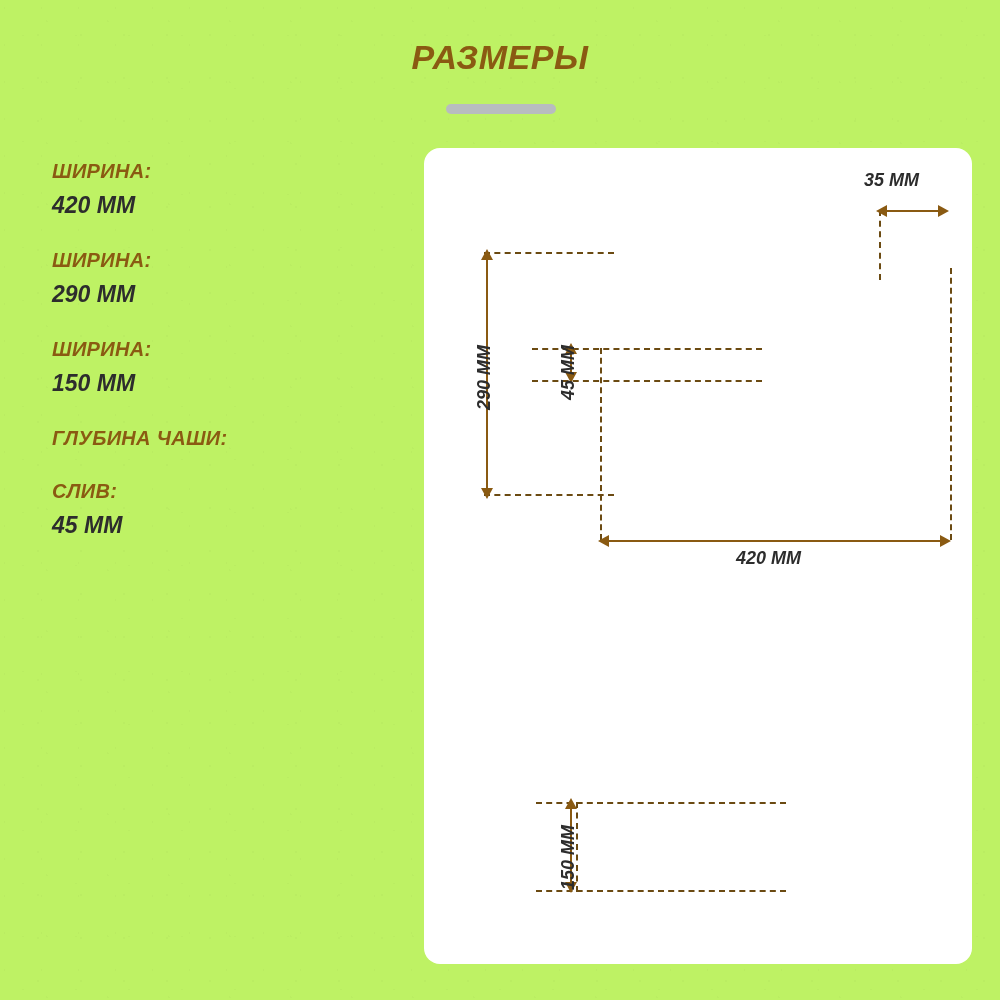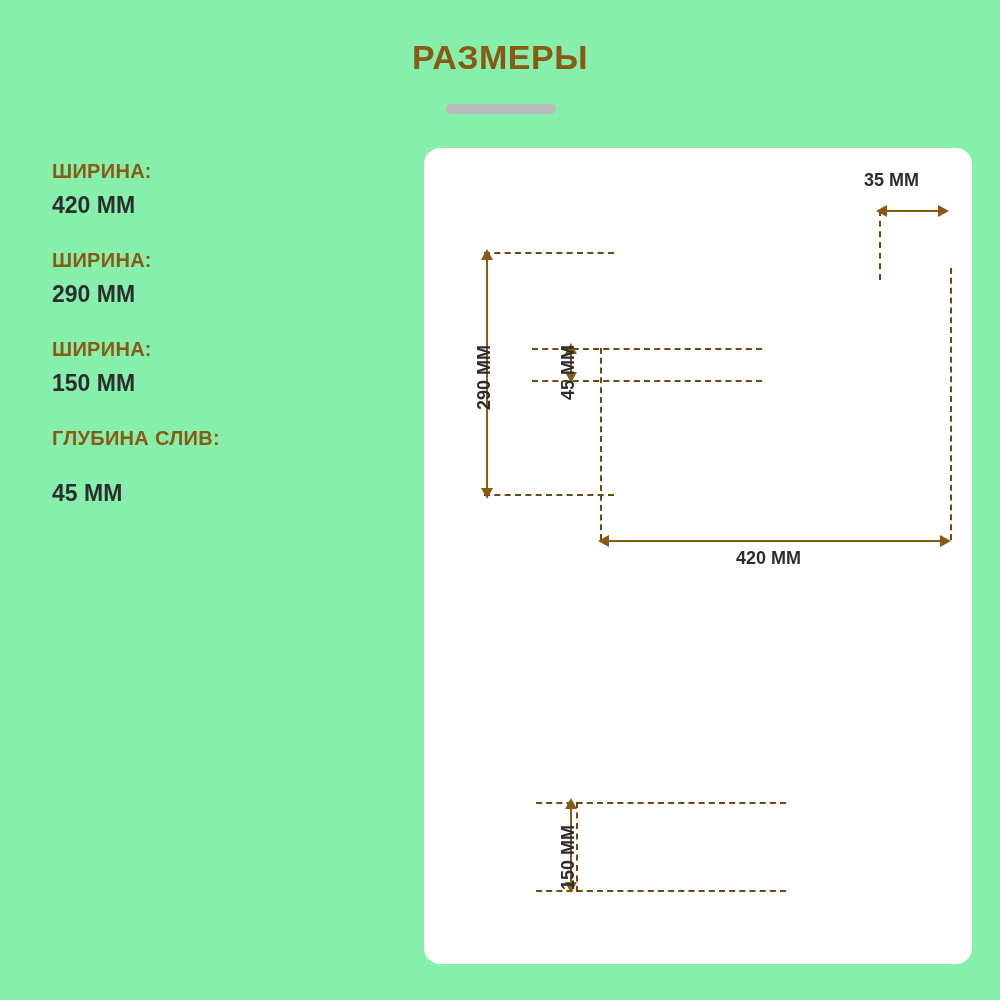--- a/index.html
+++ b/index.html
@@ -10,21 +10,22 @@
     width: 1000px;
     height: 1000px;
     background: #efefe9;
     font-family: "Liberation Sans", sans-serif;
     position: relative;
     overflow: hidden;
   }
   .page {
     position: absolute;
     inset: 0;
-    background: #86efac;
+    background: #bef264;
+    font-style: italic;
   }
   
   .page::before {
     content: "";
     position: absolute;
     inset: 0;
     background-image:
       radial-gradient(circle at 12% 22%, rgba(0,0,0,0.022) 0 1px, transparent 1px),
       radial-gradient(circle at 43% 67%, rgba(0,0,0,0.02) 0 1px, transparent 1px),
       radial-gradient(circle at 77% 35%, rgba(0,0,0,0.02) 0 1px, transparent 1px),
@@ -163,23 +164,24 @@
     </div>
     <div class="spec">
       <div class="spec-label">ШИРИНА:</div>
       <div class="spec-value">290 ММ</div>
     </div>
     <div class="spec">
       <div class="spec-label">ШИРИНА:</div>
       <div class="spec-value">150 ММ</div>
     </div>
     <div class="spec">
-      <div class="spec-label">ГЛУБИНА СЛИВ:</div>
-    </div>
-    <div class="spec">
+      <div class="spec-label">ГЛУБИНА ЧАШИ:</div>
+    </div>
+    <div class="spec">
+      <div class="spec-label">СЛИВ:</div>
       <div class="spec-value">45 ММ</div>
     </div>
   </div>
 
   <div class="card-tab"></div>
 
   <div class="card">
 
     <div class="dashed-h" style="left:60px; top:104px; width:130px;"></div>
 

